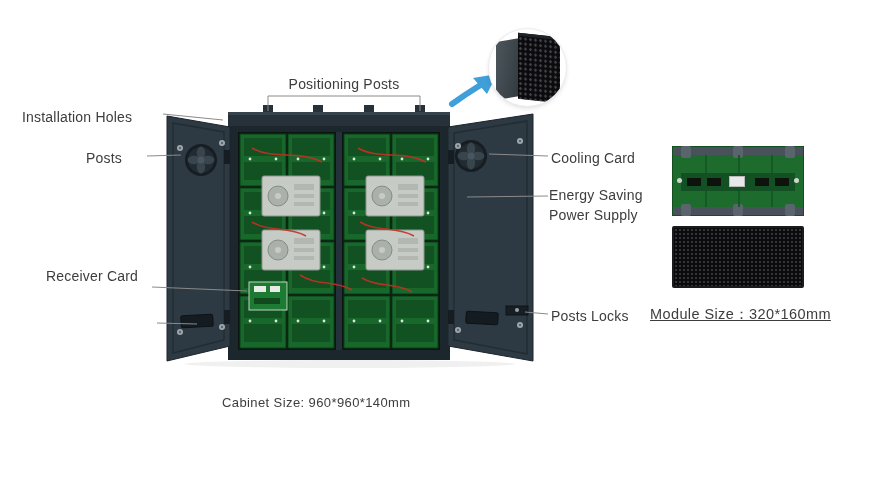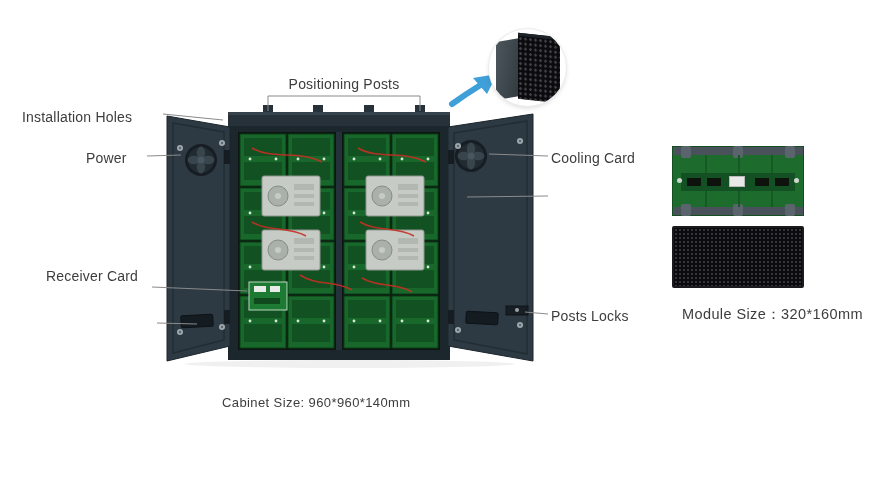--- a/index.html
+++ b/index.html
@@ -8,21 +8,21 @@
     --cabinet-frame:#26313a; --door-panel:#2d3a43; --pcb-green:#17682a;
     --wire-red:#c53023; --psu-silver:#c6cbc6; --led-black:#0b0b0d;
   }
   body { background:#fff; font-family:"Liberation Sans", sans-serif; }
   .canvas { position:relative; width:877px; height:500px; background:#fff; overflow:hidden; }
   .scene { position:absolute; left:0; top:0; }
 
   .callout { position:absolute; font-size:14px; line-height:1.45; color:var(--label-text); white-space:nowrap; letter-spacing:.2px; }
   .caption { position:absolute; color:var(--label-text); letter-spacing:.4px; }
   .cap-cabinet { left:222px; top:395px; font-size:13px; }
-  .cap-module  { left:682px; top:305px; font-size:14.5px; }
+  .cap-module  { left:650px; top:305px; font-size:14.5px;text-decoration:underline; }
 
   .leader line, .leader polyline { stroke:var(--leader-line); stroke-width:1; fill:none; }
   .arrowStroke { stroke:var(--arrow-blue); stroke-width:6; fill:none; stroke-linecap:round; }
   .arrowFill { fill:var(--arrow-blue); }
   .wires path { stroke:var(--wire-red); stroke-width:1.6; fill:none; opacity:.9; }
 
   
   .inset { position:absolute; left:489px; top:29px; width:77px; height:77px; border-radius:50%;
            background:#fff; overflow:hidden; box-shadow:0 0 0 1px #ececec, 0 2px 5px rgba(0,0,0,.15); }
   .inset-side { position:absolute; left:7px; top:11px; width:24px; height:58px;
@@ -221,21 +221,25 @@
       <div class="mb-ic" style="left:94px"></div>
     </div>
     <div class="mb-screw" style="left:4px;top:31px"></div>
     <div class="mb-screw" style="right:4px;top:31px"></div>
   </div>
 
   <div class="module-front"></div>
 
   <div class="callout" style="left:22px;top:107px">Installation Holes</div>
   <div class="callout" style="left:269px;top:74px;width:150px;text-align:center">Positioning Posts</div>
-  <div class="callout" style="left:86px;top:148px">Power</div>
+  <div class="callout" style="left:86px;top:148px">Posts</div>
   <div class="callout" style="left:46px;top:266px">Receiver Card</div>
   <div class="callout" style="left:551px;top:148px">Cooling Card</div>
+  <div class="callout" style="left:549px;top:185px">
+    <div>Energy Saving</div>
+    <div>Power Supply</div>
+  </div>
   <div class="callout" style="left:551px;top:306px">Posts Locks</div>
 
   <div class="caption cap-cabinet">Cabinet Size: 960*960*140mm</div>
   <div class="caption cap-module">Module Size：320*160mm</div>
 
 </div>
 
 </body></html>

